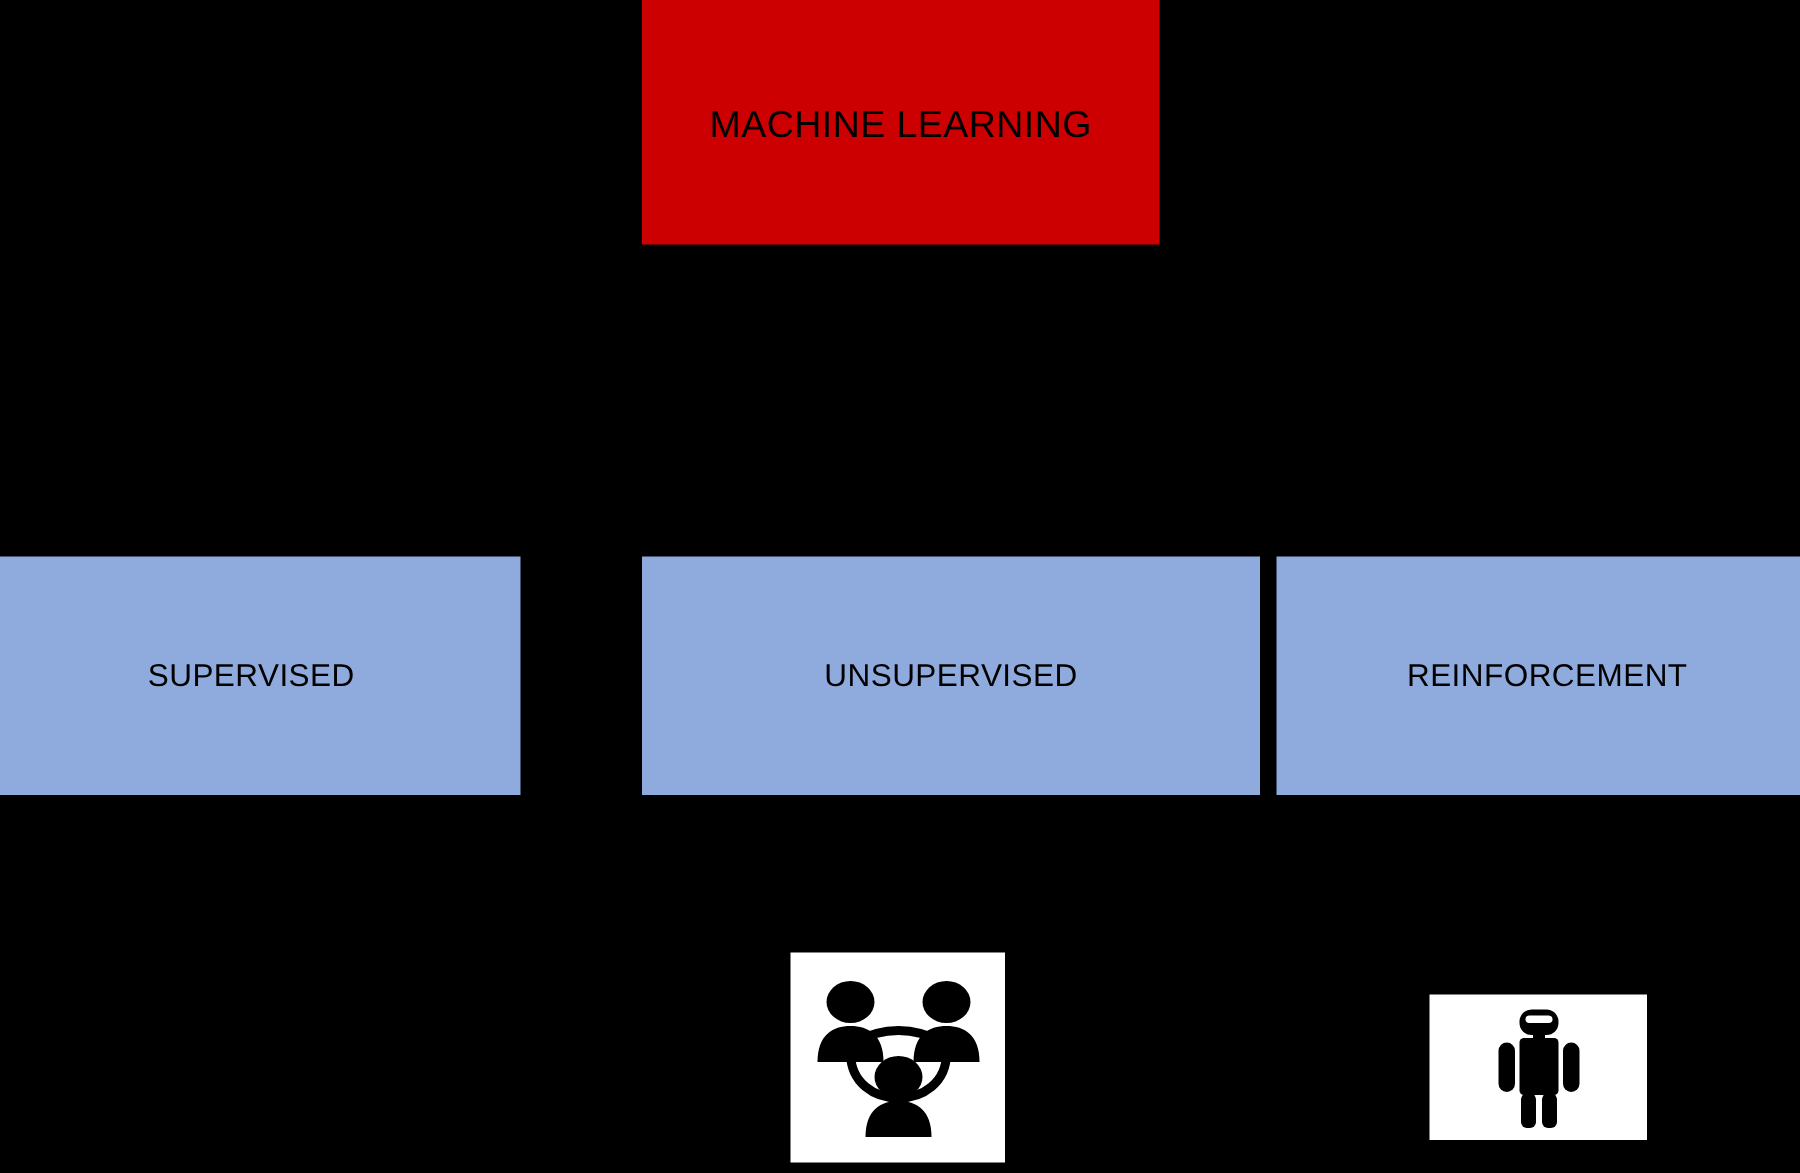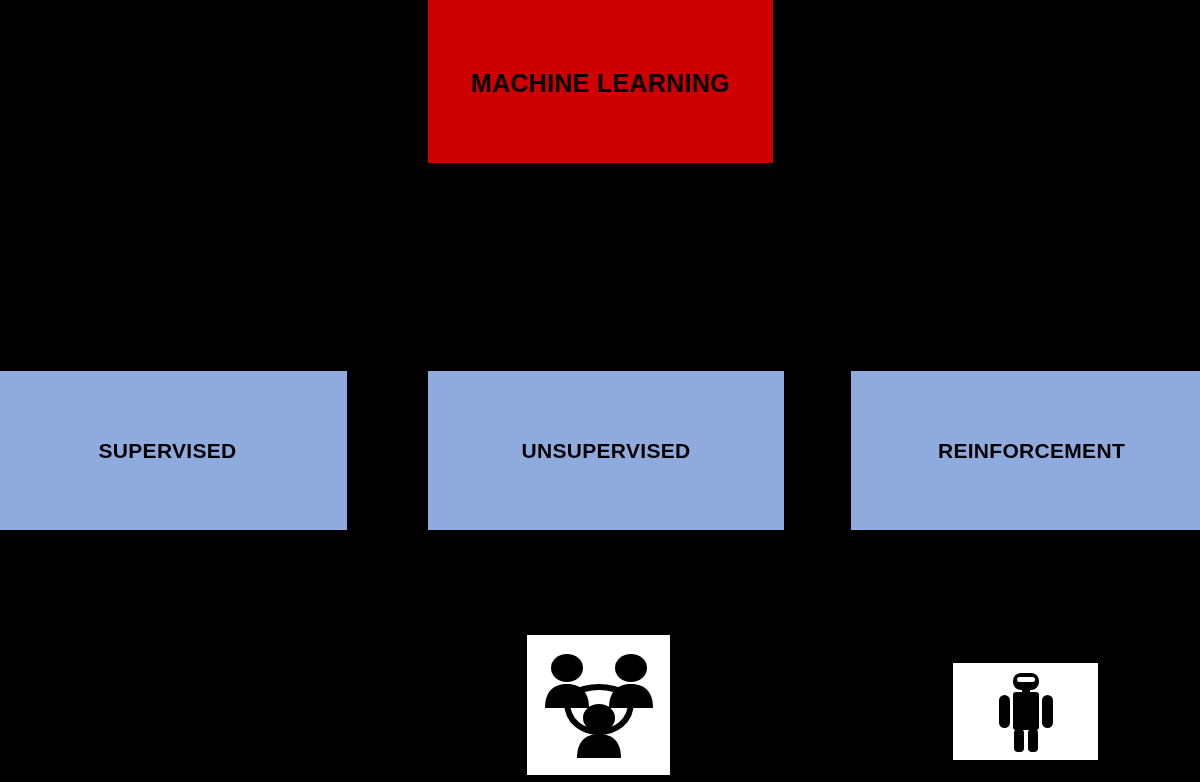--- a/index.html
+++ b/index.html
@@ -16,21 +16,21 @@
     font-family: "Liberation Sans", sans-serif;
   }
   .node {
     position: absolute;
     display: flex;
     align-items: center;
     justify-content: center;
     box-sizing: border-box;
   }
   .node-label {
-    font-weight: bold;
+    font-weight: normal;
     color: #000000;
     letter-spacing: 0.3px;
     line-height: 1;
     white-space: nowrap;
     text-align: left;
   }
   
   #root-node {
     left: 428px;
     top: -8px;
@@ -50,21 +50,21 @@
   }
   .branch-node .node-label {
     font-size: 21px;
   }
   #branch-supervised {
     left: -12px;
     width: 359px;
   }
   #branch-unsupervised {
     left: 428px;
-    width: 356px;
+    width: 412px;
   }
   #branch-reinforcement {
     left: 851px;
     width: 361px;
   }
   
   .icon-panel {
     position: absolute;
     background: #FFFFFF;
     display: flex;

